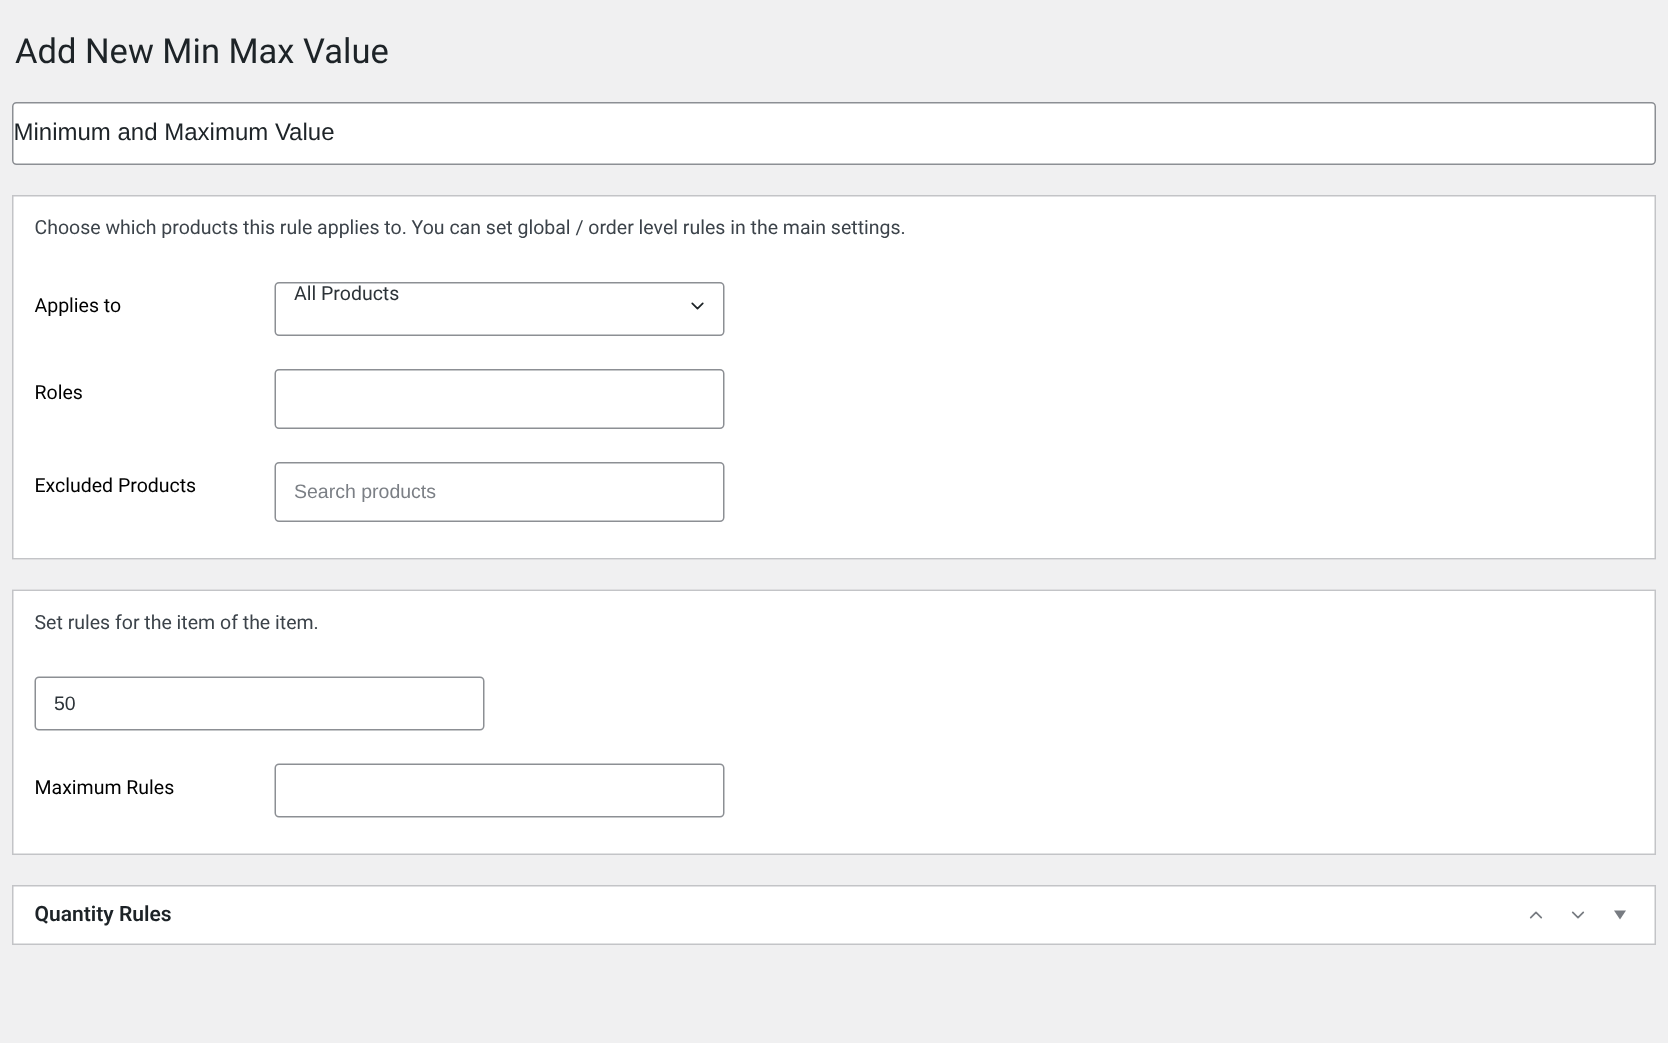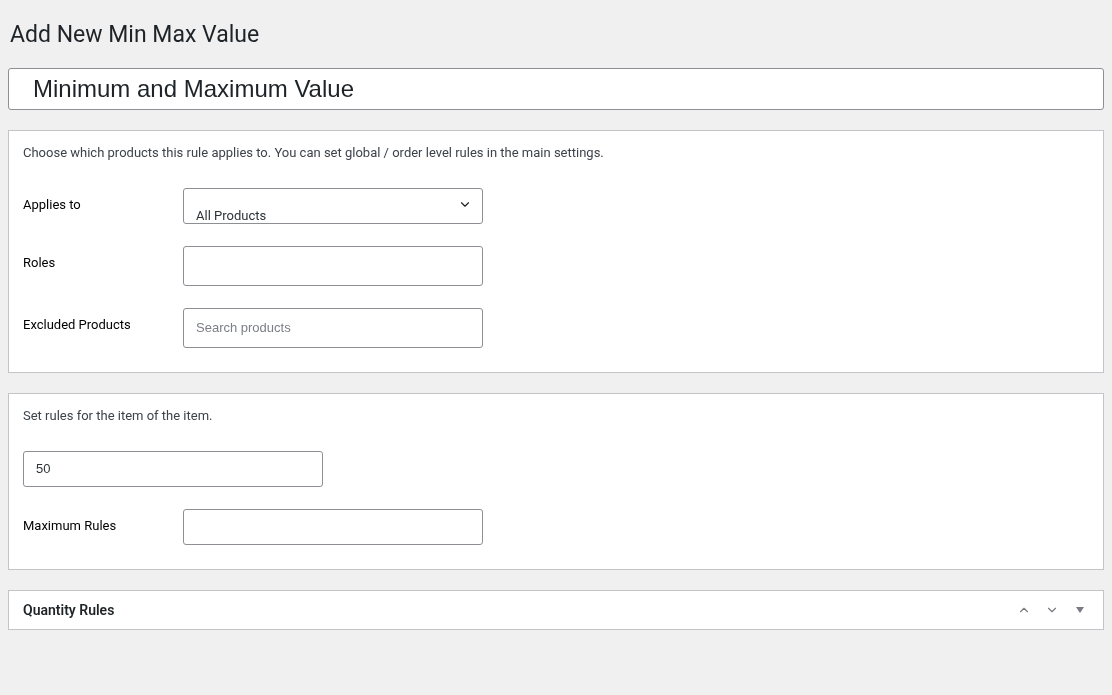--- a/index.html
+++ b/index.html
@@ -15,22 +15,22 @@
     font-weight: 400;
     color: #1d2327;
     margin: 12px 0 18px 2px;
     line-height: 1.3;
   }
   .title-wrap {
     margin-bottom: 20px;
   }
   .title-input {
     width: 100%;
-    padding: 8px 24px;
-    font-size: 24px;
+    padding: 8px 0;
+    font-size: 16px;
     font-weight: 400;
     color: #1d2327;
     border: 1px solid #8c8f94;
     border-radius: 3px;
     background: #fff;
     line-height: 1.3;
     height: 42px;
   }
   .panel {
     background: #fff;
@@ -96,21 +96,21 @@
     border-radius: 3px;
     background: #fff;
     font-size: 13px;
     color: #2c3338;
     padding: 0 12px;
   }
   .form-input::placeholder { color: #7b7f85; }
   .form-select-wrap {
     position: relative;
     display: flex;
-    align-items: flex-end;
+    align-items: flex-start;
     padding-right: 34px;
     cursor: pointer;
   }
   .select-chevron {
     position: absolute;
     right: 10px;
     top: 50%;
     transform: translateY(-50%);
     color: #1d2327;
     pointer-events: none;

